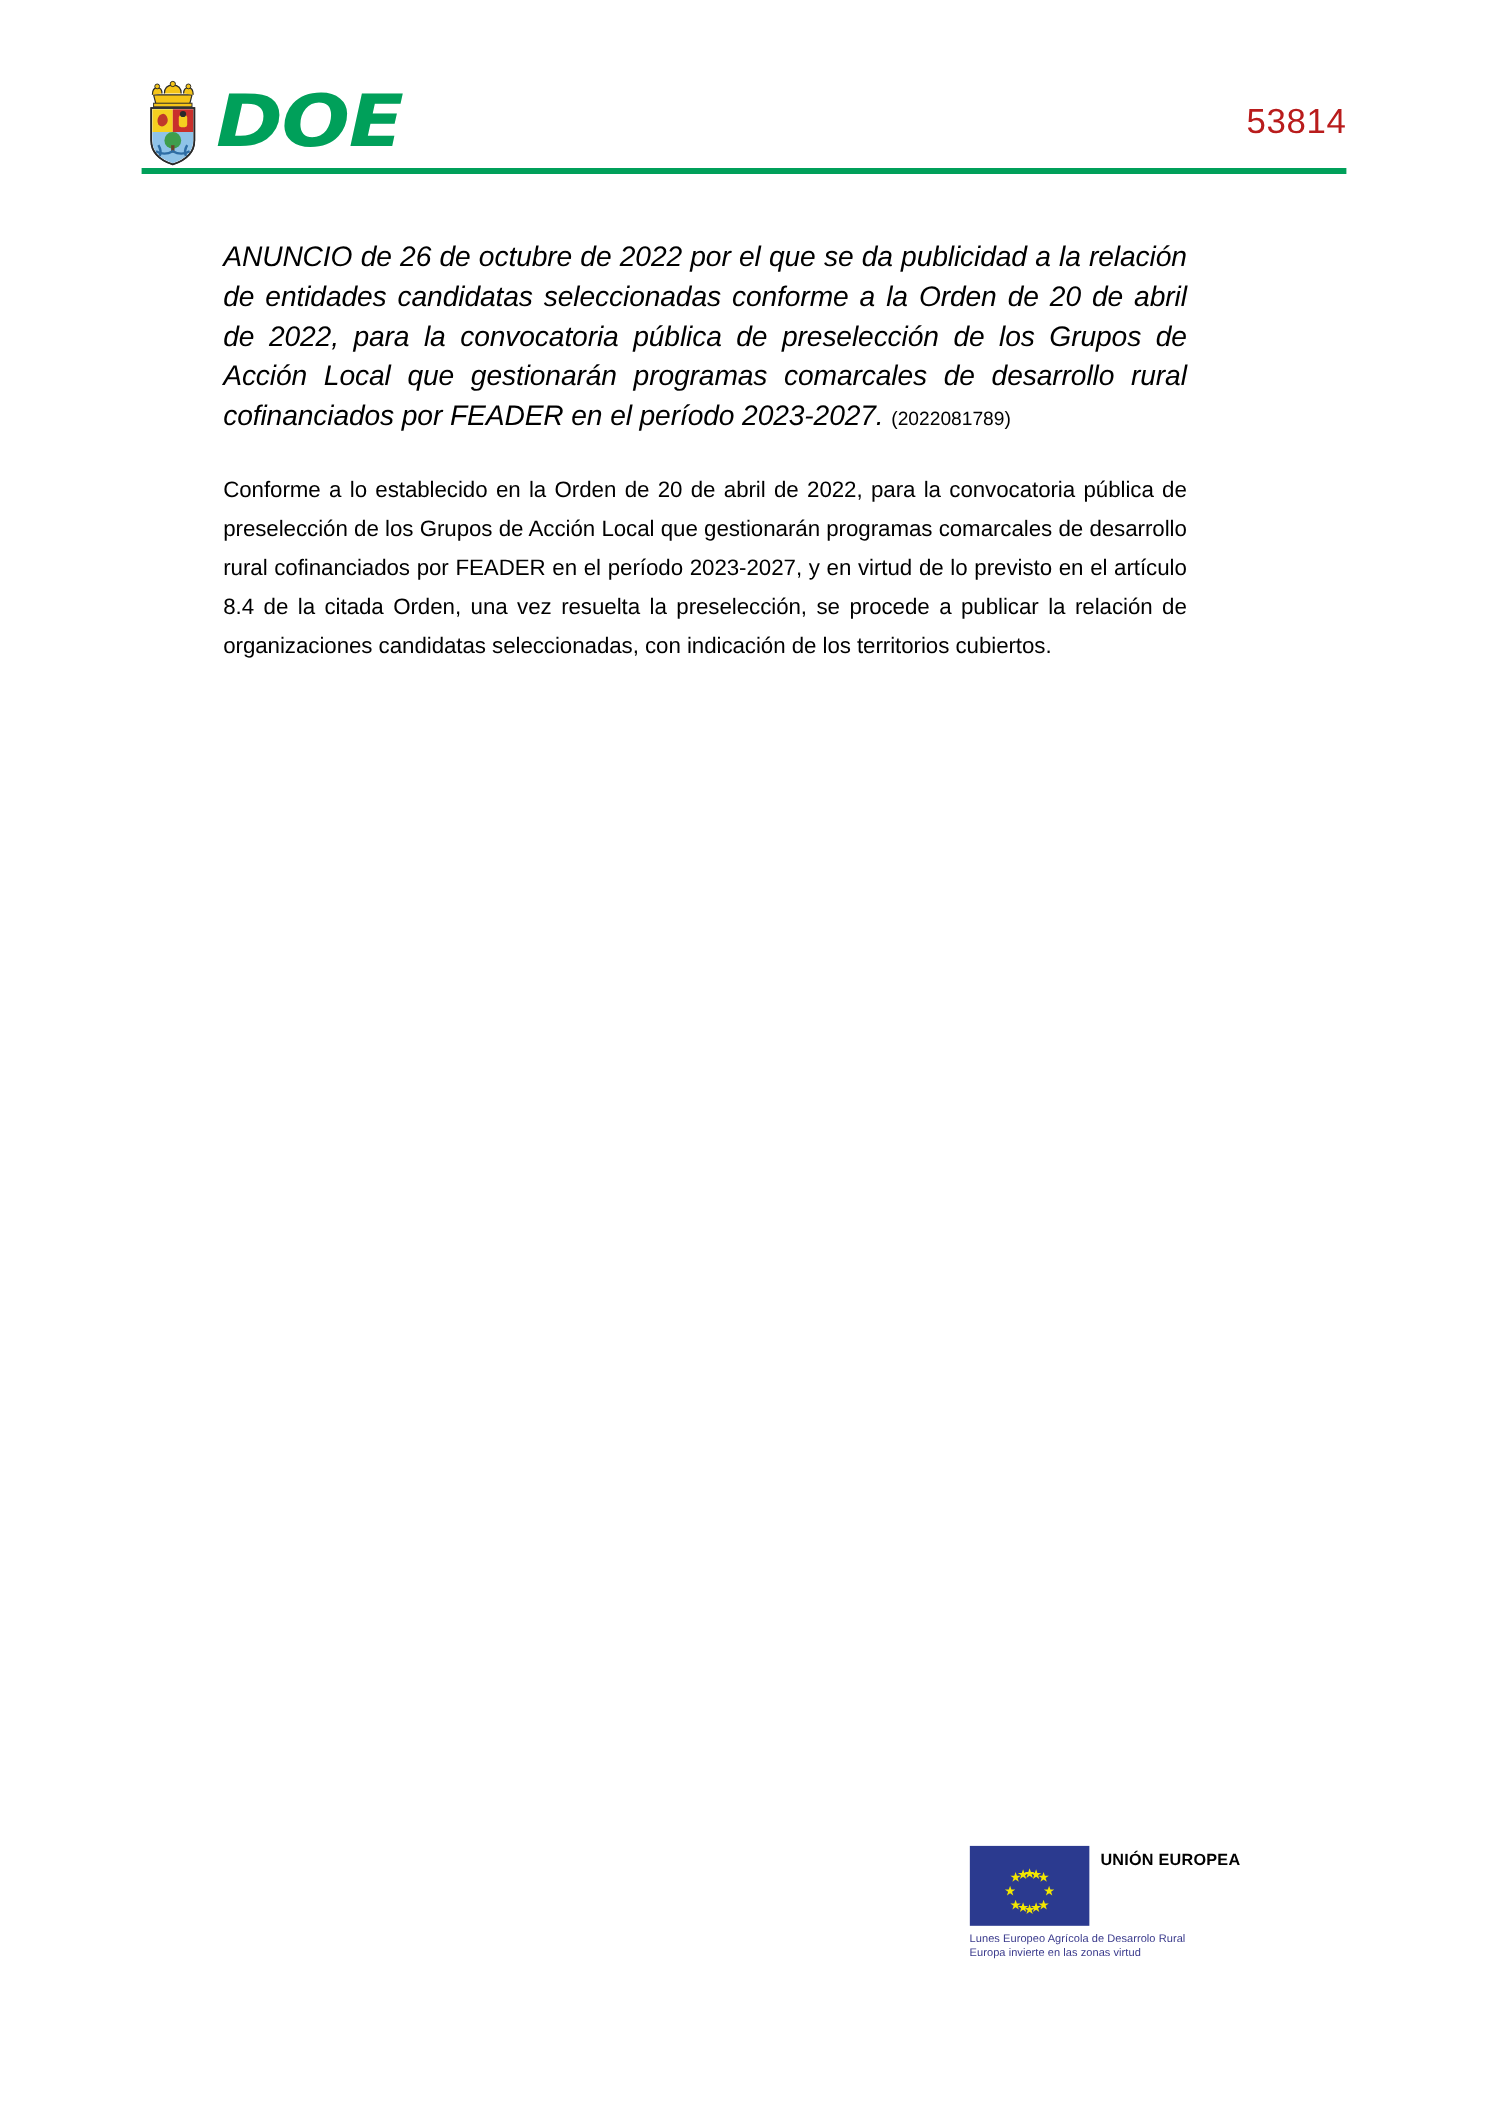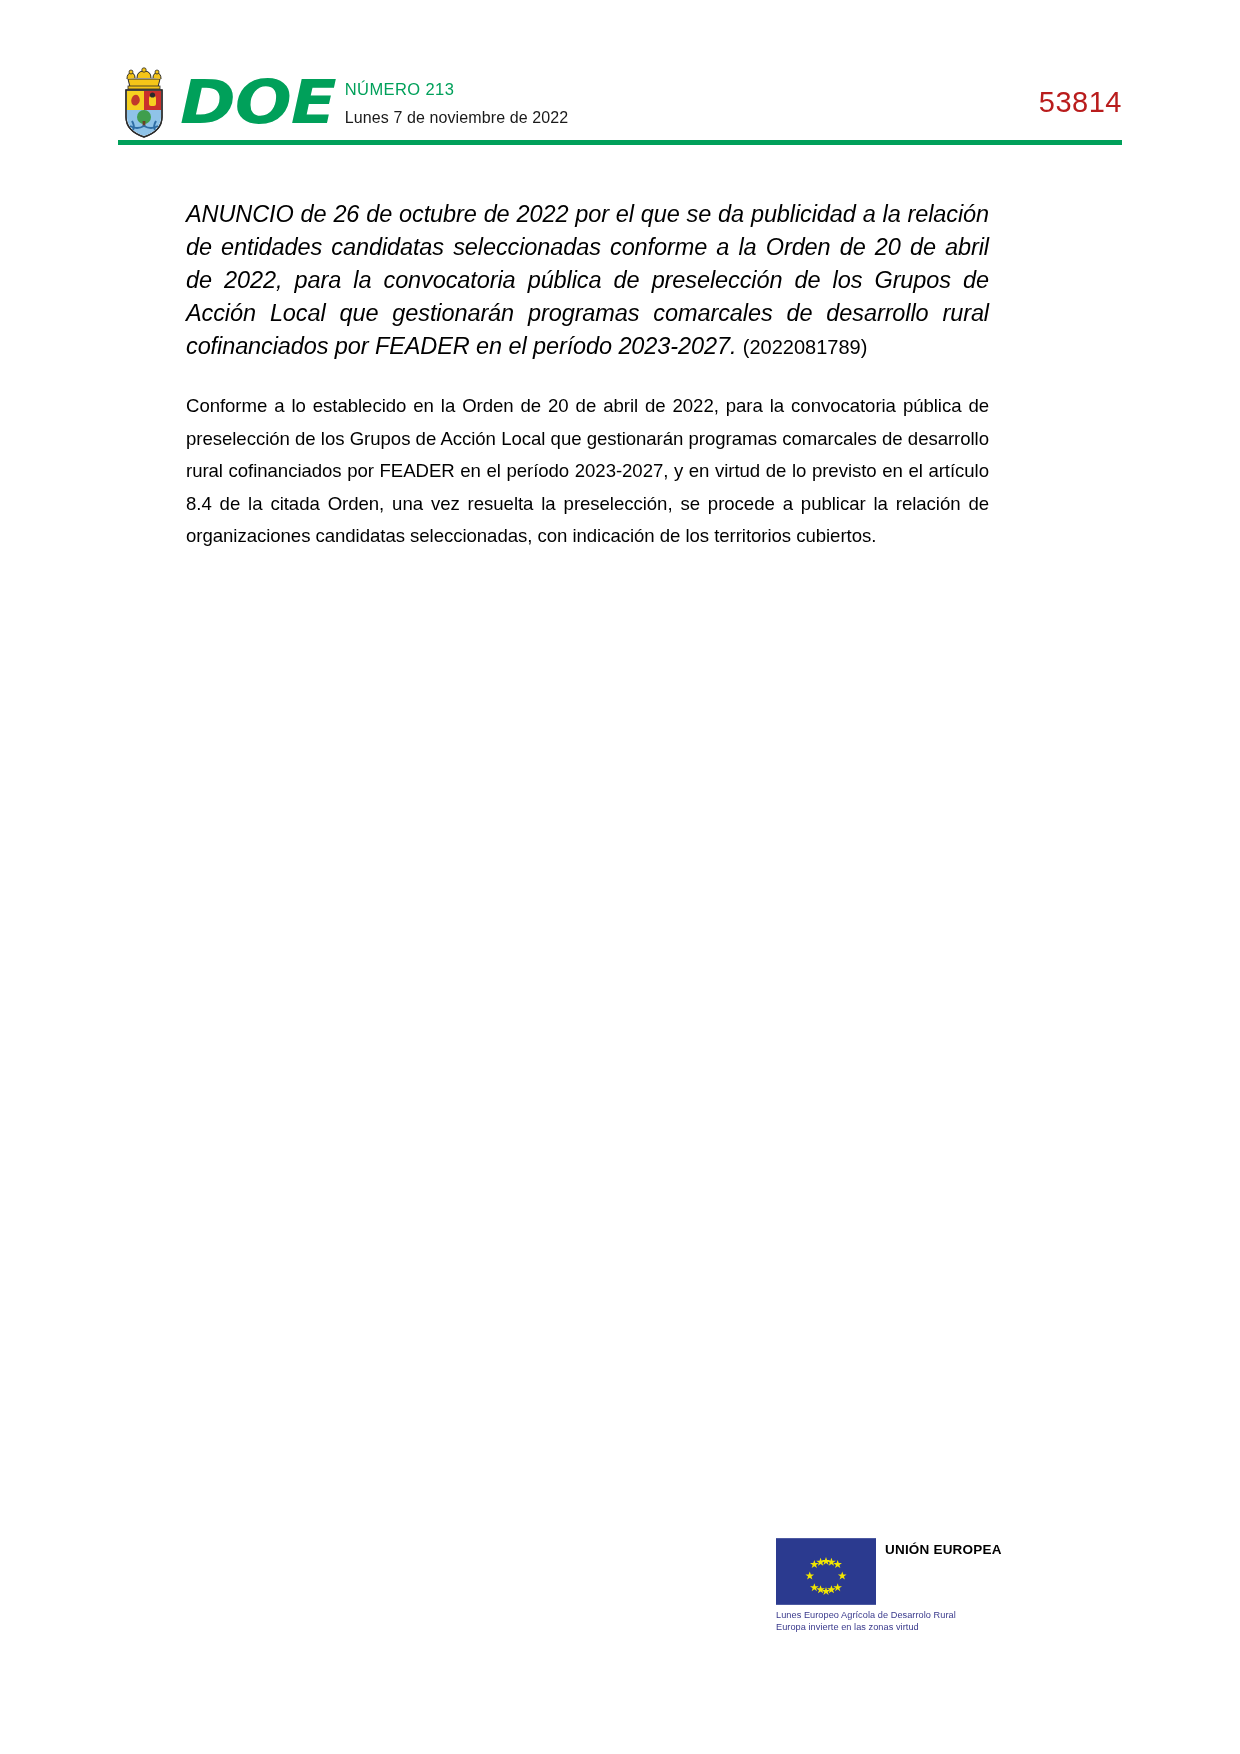--- a/index.html
+++ b/index.html
@@ -108,39 +108,39 @@
     font-size: 23.5px;
     line-height: 33px;
     text-align: justify;
     text-justify: inter-word;
     letter-spacing: -0.1px;
     margin: 0 0 26px 0;
     color: #000000;
   }
   .doc-title .ref {
     font-style: normal;
-    font-size: 20px;
+    font-size: 16px;
     letter-spacing: 0;
   }
 
   .body-para {
     font-size: 18.6px;
     line-height: 32.5px;
     text-align: justify;
     text-justify: inter-word;
     margin: 0 0 26px 0;
     color: #000000;
     letter-spacing: -0.05px;
   }
   .body-para:last-child { margin-bottom: 0; }
 
   
   .eu-footer {
     position: absolute;
-    left: 776px;
+    left: 808px;
     top: 1538px;
     width: 310px;
   }
   .eu-row {
     display: flex;
     align-items: flex-start;
   }
   .eu-flag {
     width: 100px;
     height: 67px;
@@ -197,24 +197,20 @@
         <circle cx="26" cy="52" r="7" fill="#3f9e4d"></circle>
         <rect x="24.6" y="56" width="2.8" height="6" fill="#6b4226"></rect>
         <path d="M12 61 q7 4 14 0 q7 4 14 0" stroke="#2e6da4" stroke-width="2" fill="none"></path>
         <path d="M14 56 q3 5 1 9" stroke="#2e6da4" stroke-width="2" fill="none"></path>
         <path d="M38 56 q-3 5 -1 9" stroke="#2e6da4" stroke-width="2" fill="none"></path>
         <path d="M8 25 L44 25 L44 52 Q44 66 26 72 Q8 66 8 52 Z" fill="none" stroke="#2a2a2a" stroke-width="1.4"></path>
       </svg>
 
       <div class="doe-word">DOE</div>
 
-      <div class="issue-block">
-        <div class="issue-number">NÚMERO 213</div>
-        <div class="issue-date">Lunes 7 de noviembre de 2022</div>
-      </div>
 
       <div class="page-number">53814</div>
     </div>
   </div>
   <div class="header-rule"></div>
 
   <div class="content">
     <p class="doc-title"><span>ANUNCIO de 26 de octubre de 2022 por el que se da publicidad a la relación de entidades candidatas seleccionadas conforme a la Orden de 20 de abril de 2022, para la convocatoria pública de preselección de los Grupos de Acción Local que gestionarán programas comarcales de desarrollo rural cofinanciados por FEADER en el período 2023-2027.</span> <span class="ref">(2022081789)</span></p>
 
     <p class="body-para">Conforme a lo establecido en la Orden de 20 de abril de 2022, para la convocatoria pública de preselección de los Grupos de Acción Local que gestionarán programas comarcales de desarrollo rural cofinanciados por FEADER en el período 2023-2027, y en virtud de lo previsto en el artículo 8.4 de la citada Orden, una vez resuelta la preselección, se procede a publicar la relación de organizaciones candidatas seleccionadas, con indicación de los territorios cubiertos.</p>

